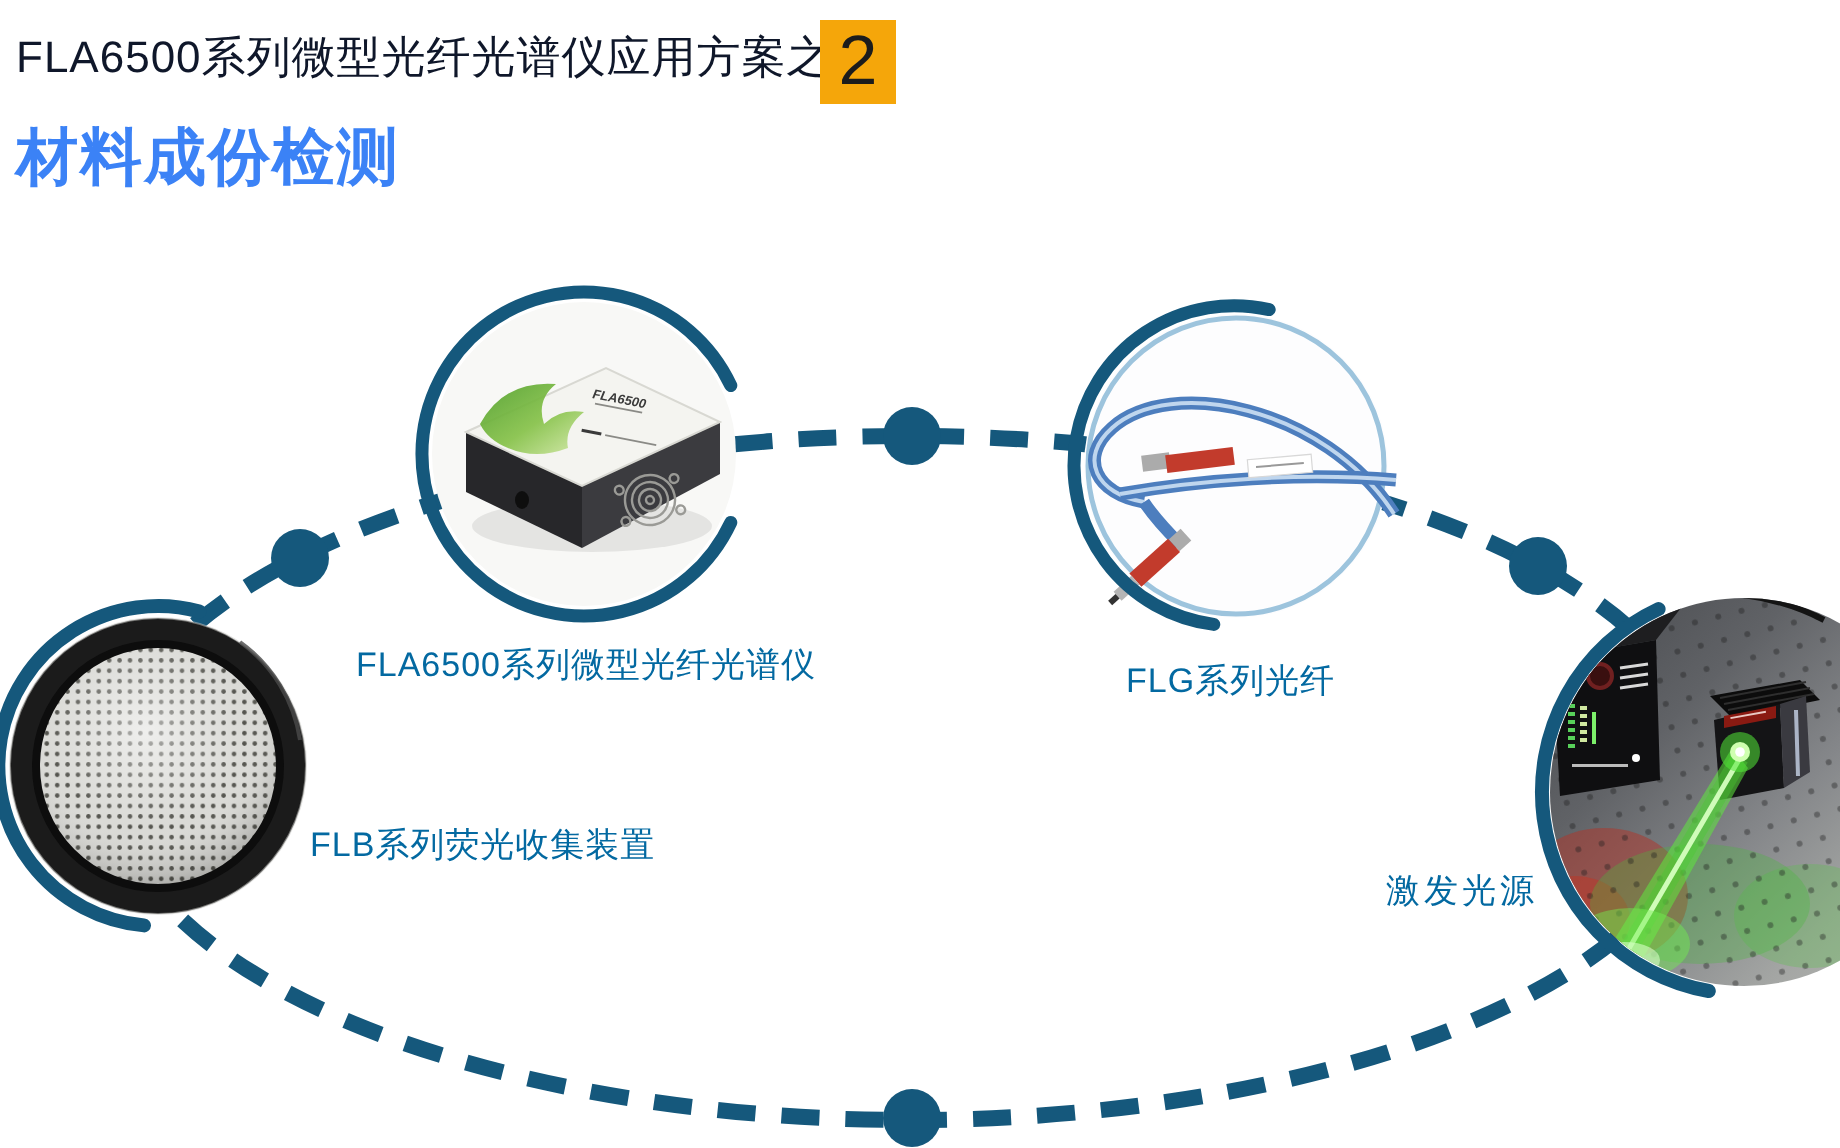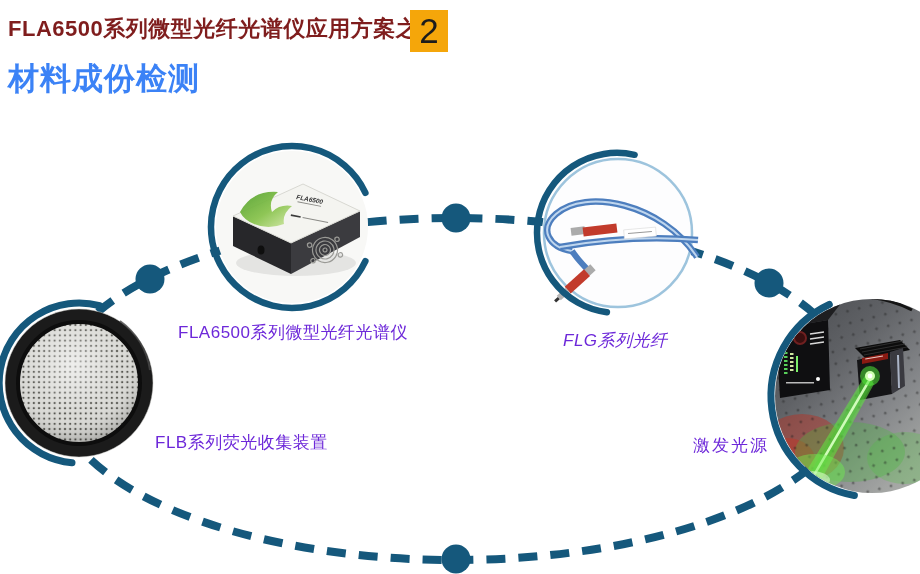--- a/index.html
+++ b/index.html
@@ -6,40 +6,40 @@
   body{
     width:920px;height:574px;position:relative;overflow:hidden;
     background:#ffffff;
     font-family:"Liberation Sans","DejaVu Sans",sans-serif;
     color:#3e3a39;
   }
   .stage{position:absolute;left:0;top:0;width:920px;height:574px;}
   svg.diagram{position:absolute;left:0;top:0;}
   .title-line{
     position:absolute;left:8px;top:14px;
-    font-size:22px;font-weight:700;letter-spacing:0.5px;color:#7f1d1d;
+    font-size:22px;font-weight:400;letter-spacing:0.5px;color:#0f172a;
     white-space:nowrap;
   }
   .badge{
     position:absolute;left:410px;top:10px;width:38px;height:42px;
     display:flex;align-items:center;justify-content:center;
     font-size:35px;font-weight:500;color:#1c1c1c;
   }
   .subtitle{
     position:absolute;left:8px;top:58px;
     font-size:31px;font-weight:700;letter-spacing:1px;color:#3b82f6;
     white-space:nowrap;
   }
   .node-label{
-    position:absolute;font-size:17px;font-weight:400;color:#6d28d9;
+    position:absolute;font-size:17px;font-weight:400;color:#0369a1;
     white-space:nowrap;letter-spacing:0.5px;
   }
   .lbl-spectrometer{left:178px;top:321px;}
-  .lbl-fiber{left:563px;top:329px;font-style:italic;}
-  .lbl-collector{left:155px;top:411px;margin-top:20px;}
+  .lbl-fiber{left:563px;top:329px;}
+  .lbl-collector{left:155px;top:411px;}
   .lbl-laser{left:693px;top:434px;letter-spacing:2px;}
 </style>
 </head>
 <body>
 
 <div class="stage">
 
   <svg class="diagram" width="920" height="574" viewBox="0 0 920 574">
     <defs>
       <clipPath id="laserClip">

